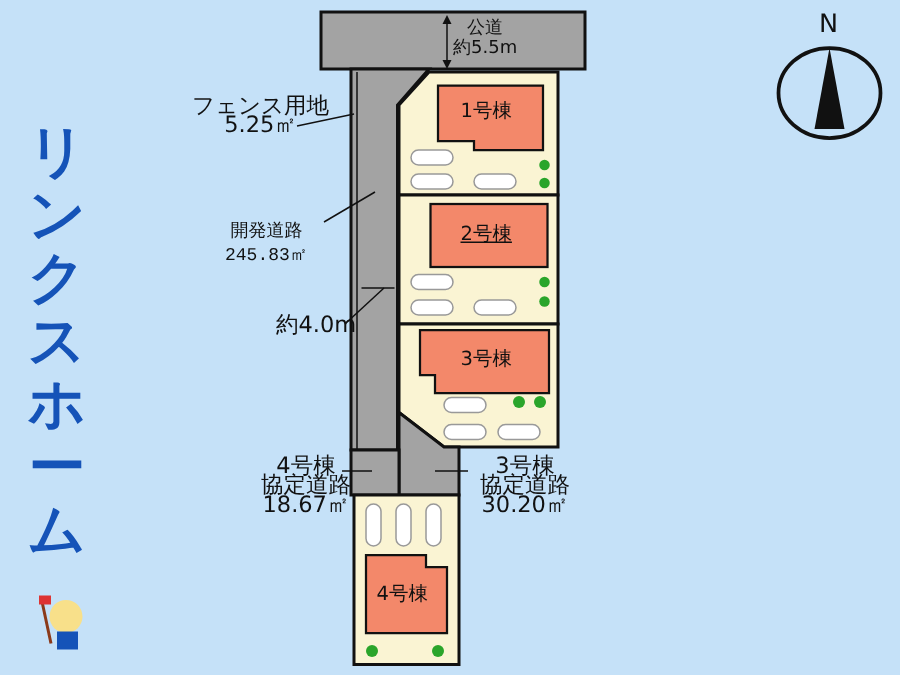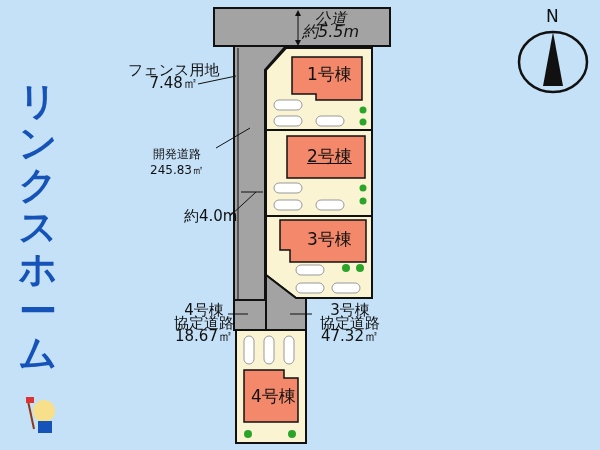--- a/index.html
+++ b/index.html
@@ -1,21 +1,21 @@
 <!DOCTYPE html>
 <html><head>
 <meta charset="utf-8">
 <style>
   html, body { margin:0; padding:0; }
   body { width:600px; height:450px; background:#c5e1f8; position:relative; overflow:hidden; font-family:"DejaVu Sans", sans-serif; }
   .abs { position:absolute; }
   .label { position:absolute; color:#111; font-size:15px; line-height:13px; text-align:center; white-space:nowrap; }
   .brand { position:absolute; left:14px; top:80px; width:48px; display:flex; flex-direction:column; align-items:center; }
   .brand span { display:block; font-family:"DejaVu Sans", sans-serif; font-weight:bold; font-size:38px; line-height:42px; color:#1553b8; }
-  .house-label { font-size:17px; color:#111; }
+  .house-label { font-size:13px; color:#111; }
 </style>
 </head>
 <body>
 
 <svg class="abs" style="left:0;top:0" width="600" height="450">
 
   <rect x="214" y="8" width="176" height="38" fill="#a3a3a3" stroke="#111" stroke-width="2"></rect>
 
   <polygon points="234,46 286,46 265,70 265,300 234,300" fill="#a3a3a3" stroke="#111" stroke-width="2"></polygon>
 
@@ -91,40 +91,40 @@
 
 <div class="abs" style="left:24px;top:395px;width:36px;height:40px;">
   <svg width="36" height="40">
       <circle cx="20" cy="16" r="11" fill="#f8e08a"></circle>
       <rect x="14" y="26" width="14" height="12" fill="#1553b8"></rect>
       <line x1="4" y1="6" x2="10" y2="34" stroke="#8b3a1a" stroke-width="2"></line>
       <rect x="2" y="2" width="8" height="6" fill="#d33"></rect>
     </svg>
 </div>
 
-<div class="label" style="left:302px;top:12px;font-size:16px;font-style:italic;">
+<div class="label" style="left:302px;top:12px;font-size:12px;">
   <div>公道</div>
   <div>約5.5m</div>
 </div>
 <div class="label" style="left:128px;top:64px;">
   <div>フェンス用地</div>
-  <div>7.48㎡</div>
+  <div>5.25㎡</div>
 </div>
-<div class="label" style="left:150px;top:146px;font-size:12px;line-height:16px;">
+<div class="label" style="left:150px;top:146px;font-size:12px;line-height:16px;font-family:Liberation Mono, monospace;">
   <div>開発道路</div>
   <div>245.83㎡</div>
 </div>
 <div class="label" style="left:184px;top:210px;">約4.0m</div>
 <div class="label" style="left:174px;top:304px;">
   <div>4号棟</div>
   <div>協定道路</div>
   <div>18.67㎡</div>
 </div>
 <div class="label" style="left:320px;top:304px;">
   <div>3号棟</div>
   <div>協定道路</div>
-  <div>47.32㎡</div>
+  <div>30.20㎡</div>
 </div>
 
 <div class="label house-label" style="left:307px;top:68px;">1号棟</div>
 <div class="label house-label" style="left:307px;top:150px;text-decoration:underline;">2号棟</div>
 <div class="label house-label" style="left:307px;top:233px;">3号棟</div>
 <div class="label house-label" style="left:251px;top:390px;">4号棟</div>
 
 </body></html>

